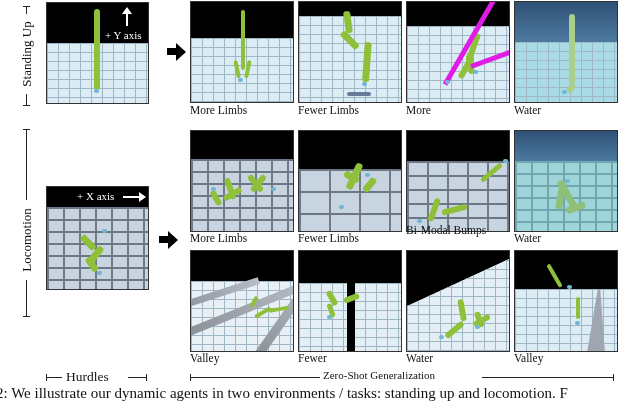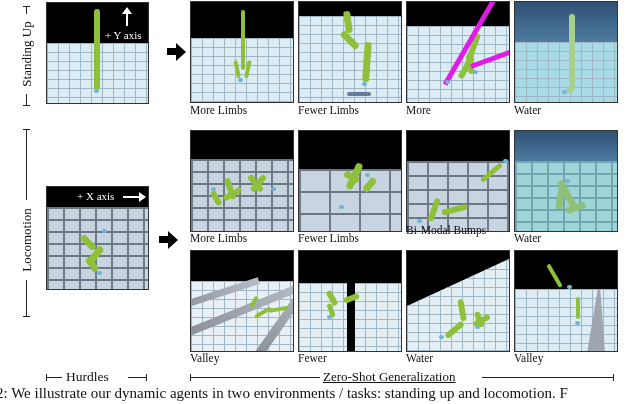--- a/index.html
+++ b/index.html
@@ -218,17 +218,17 @@
 <div class="caption" style="left:514px; top:352px; width:104px;">Valley</div>
 
 <div class="hline" style="left:46px; top:377px; width:16px;"></div>
 <div class="tick-h" style="left:46px; top:374px;"></div>
 <div class="caption" style="left:66px; top:369px; font-size:13.5px;">Hurdles</div>
 <div class="hline" style="left:128px; top:377px; width:19px;"></div>
 <div class="tick-h" style="left:146px; top:374px;"></div>
 
 <div class="tick-h" style="left:190px; top:374px;"></div>
 <div class="hline" style="left:190px; top:377px; width:130px;"></div>
-<div class="caption" style="left:323px; top:369px; font-size:13px;text-decoration:underline;">Zero-Shot Generalization</div>
+<div class="caption" style="left:323px; top:369px; font-size:11px;">Zero-Shot Generalization</div>
 <div class="hline" style="left:482px; top:377px; width:132px;"></div>
 <div class="tick-h" style="left:613px; top:374px;"></div>
 
 <div class="caption-line">2:  We illustrate our dynamic agents in two environments / tasks: standing up and locomotion. F</div>
 
 </body></html>

